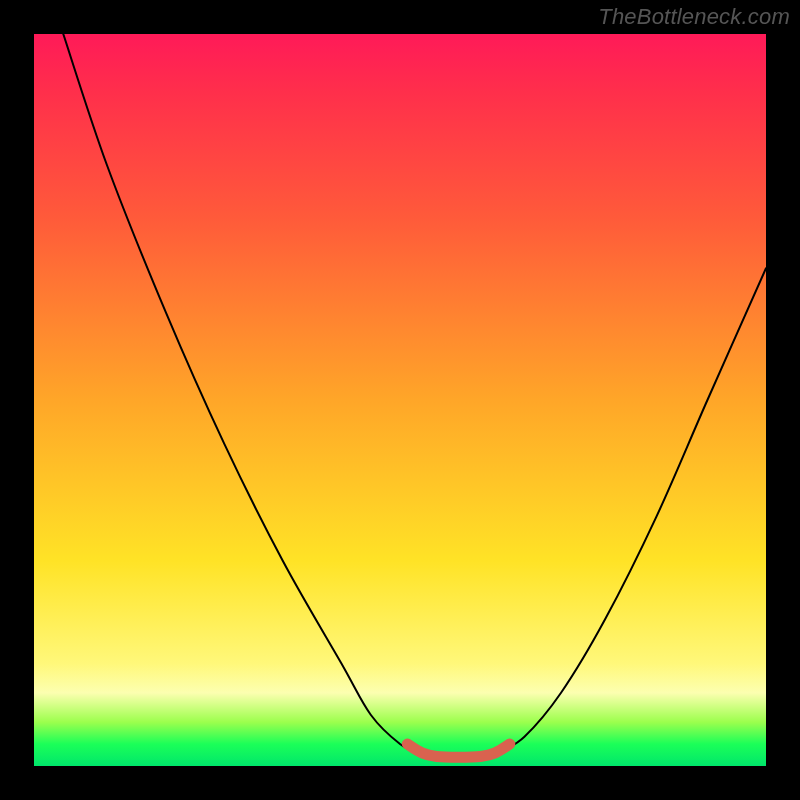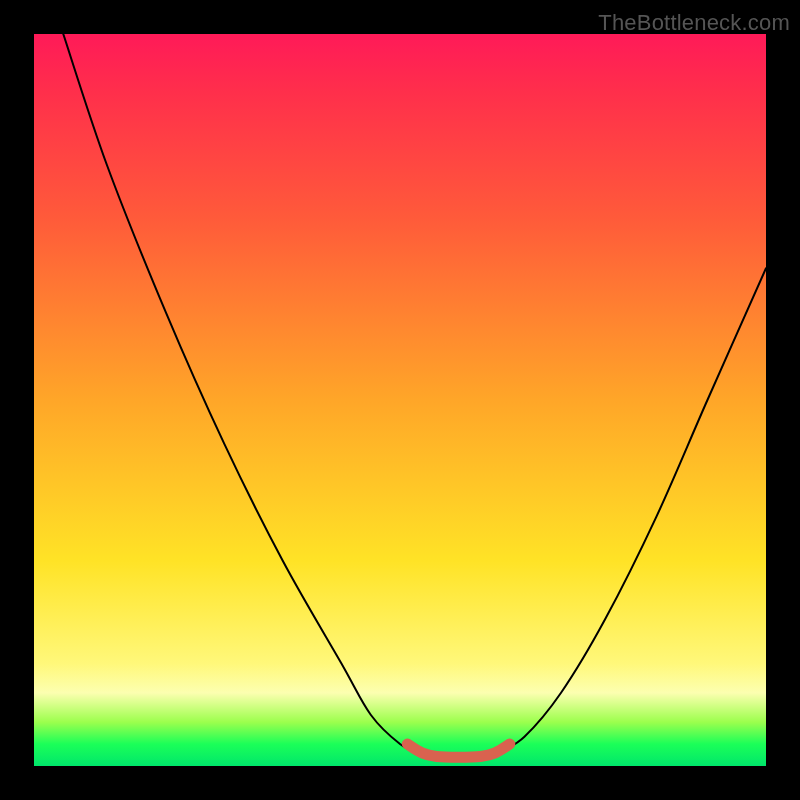--- a/index.html
+++ b/index.html
@@ -12,27 +12,28 @@
     font-family: Arial, Helvetica, sans-serif;
   }
   .frame {
     position: relative;
     width: 800px;
     height: 800px;
     background: #000;
   }
   .watermark {
     position: absolute;
-    top: 10px;
+    top: 4px;
     right: 10px;
     color: #555;
     font-size: 22px;
     font-weight: 500;
     letter-spacing: 0.2px;
     z-index: 10;
+    font-style: italic;
   }
   .plot-area {
     position: absolute;
     left: 34px;
     top: 34px;
     width: 732px;
     height: 732px;
     overflow: hidden;
   }
   .gradient-bg {

